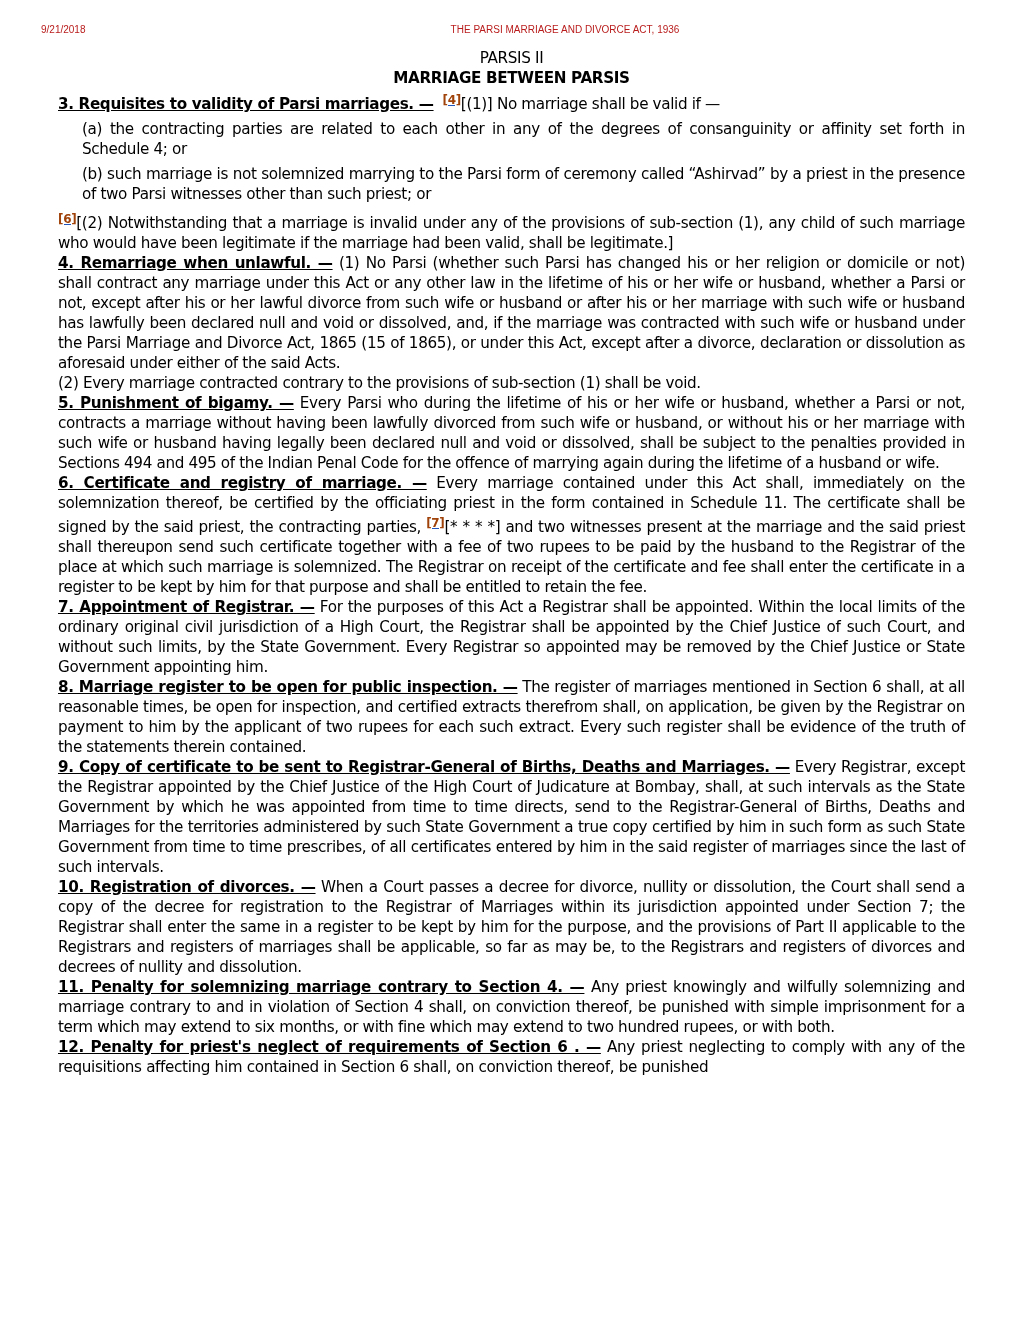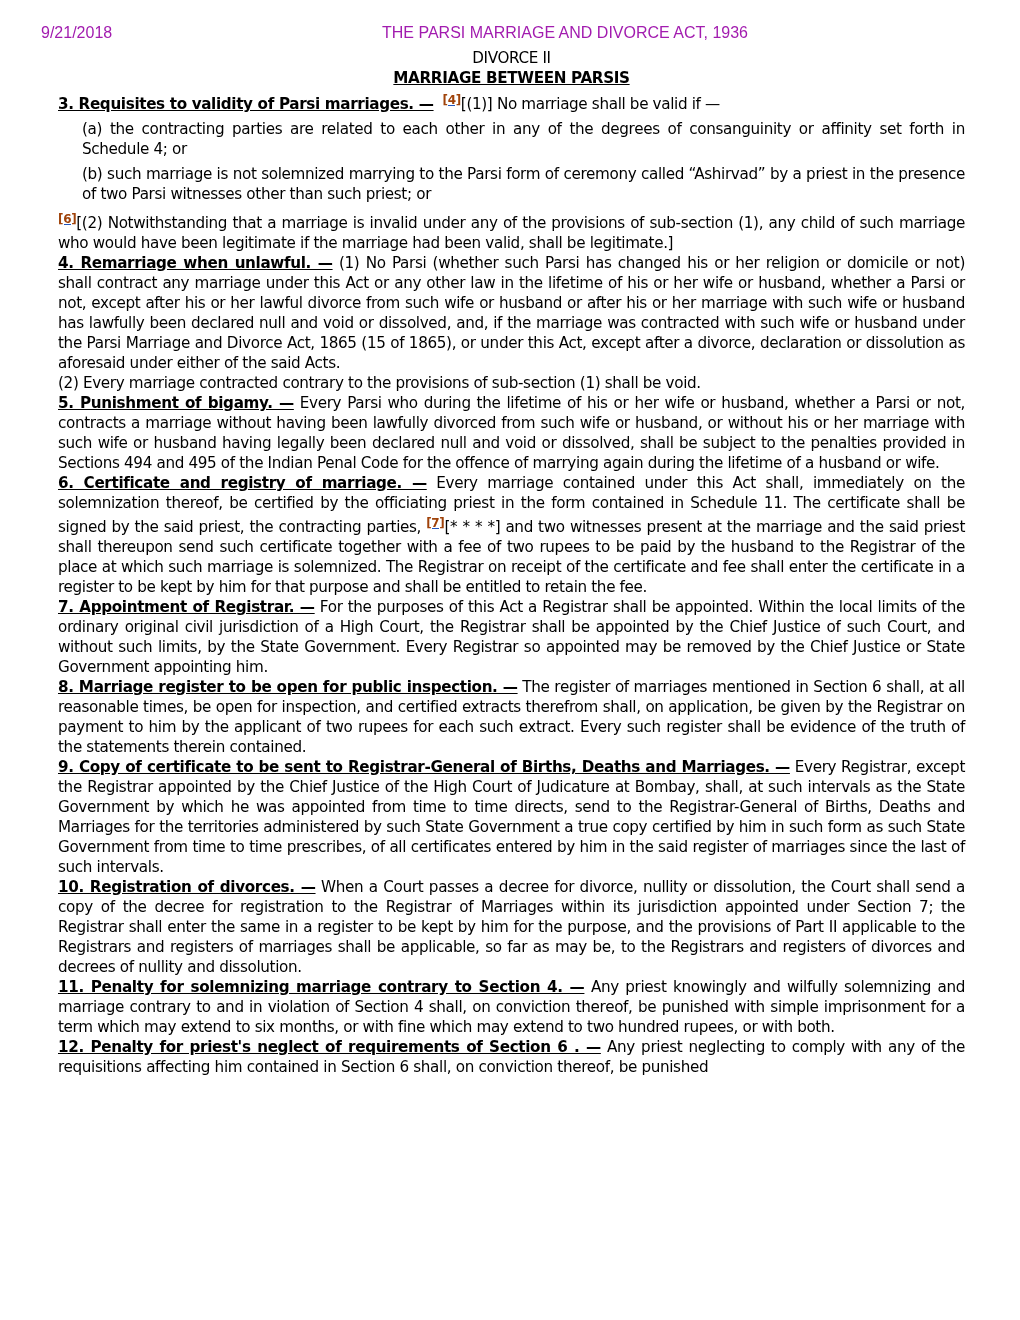--- a/index.html
+++ b/index.html
@@ -1,37 +1,37 @@
 <!DOCTYPE html>
 <html><head>
 <meta charset="utf-8">
 <style>
   html, body { margin: 0; padding: 0; background: #ffffff; }
   body { width: 1020px; height: 1320px; position: relative; overflow: hidden; color: #000; }
-  .hdr { position: absolute; top: 24px; font-family: "Liberation Sans", sans-serif; font-size: 16px; color: #a21caf; }
+  .hdr { position: absolute; top: 24px; font-family: "Liberation Sans", sans-serif; font-size: 10px; color: #b91c1c; }
   .hdr-date { left: 41px; }
   .hdr-title { left: 0; width: 1130px; text-align: center; }
   .doc { position: absolute; left: 58px; top: 48px; width: 907px; font-family: "DejaVu Sans", sans-serif; font-size: 15.2px; line-height: 20px; letter-spacing: -0.35px; }
   .chapter { text-align: center; margin: 0; }
-  .chapter-sub { text-align: center; font-weight: bold; margin: 0 0 2px 0; text-decoration: underline; }
+  .chapter-sub { text-align: center; font-weight: bold; margin: 0 0 2px 0; }
   p { margin: 0; text-align: justify; }
   .indent { padding-left: 24px; margin-top: 5px; }
   .indent.first { margin-top: 5px; }
   .gap { margin-top: 5px; }
   b { font-weight: bold; text-decoration: underline; }
   .fn { color: #a0430a; font-weight: bold; font-size: 12px; vertical-align: 5px; text-decoration: underline; text-decoration-color: #2255bb; }
 </style>
 </head>
 <body>
 
 <div class="hdr hdr-date">9/21/2018</div>
 <div class="hdr hdr-title">THE PARSI MARRIAGE AND DIVORCE ACT, 1936</div>
 
 <div class="doc">
-  <p class="chapter">DIVORCE II</p>
+  <p class="chapter">PARSIS II</p>
   <p class="chapter-sub">MARRIAGE BETWEEN PARSIS</p>
 
   <p>
     <b>3. Requisites to validity of Parsi marriages. —</b>&nbsp;
     <a class="fn">[4]</a><span>[(1)] No marriage shall be valid if —</span>
   </p>
   <p class="indent first">(a)  the contracting parties are related to each other in any of the degrees of consanguinity or affinity set forth in Schedule 4; or</p>
   <p class="indent">(b)  such marriage is not solemnized marrying to the Parsi form of ceremony called “Ashirvad” by a priest in the presence of two Parsi witnesses other than such priest; or</p>
   <p class="gap"><a class="fn">[6]</a><span>[(2) Notwithstanding that a marriage is invalid under any of the provisions of sub-section (1), any child of such marriage who would have been legitimate if the marriage had been valid, shall be legitimate.]</span></p>
 

